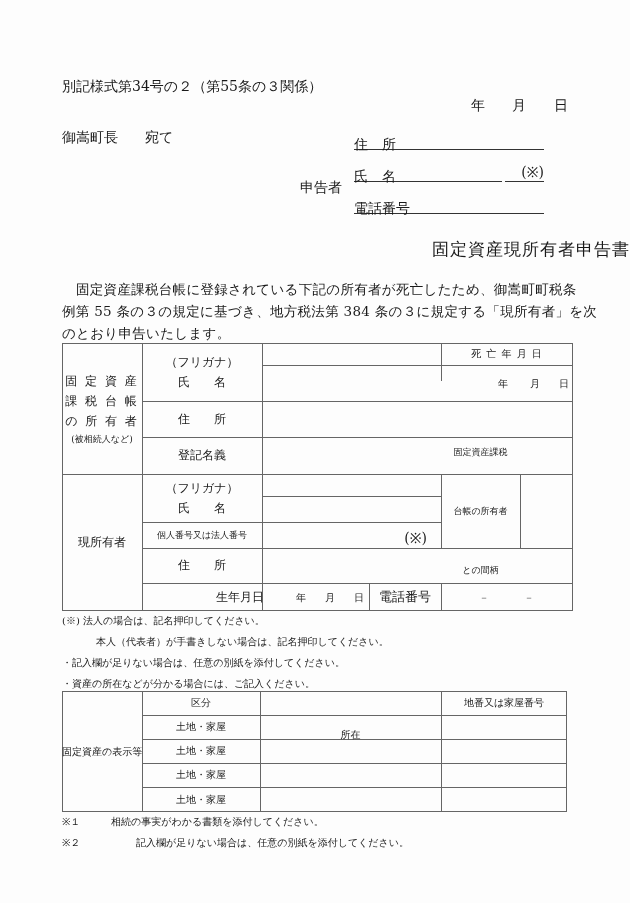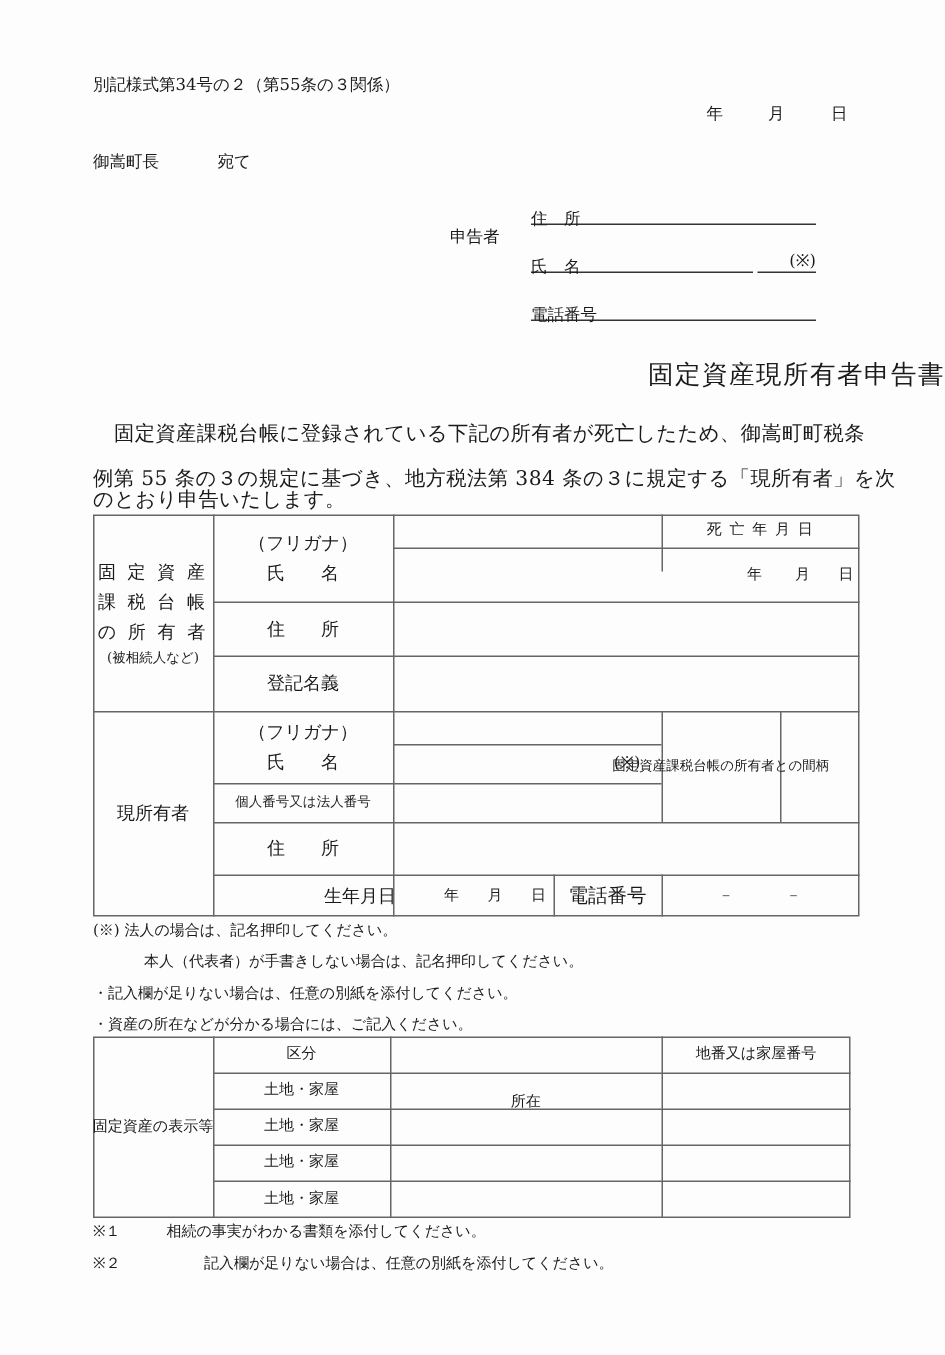--- a/index.html
+++ b/index.html
@@ -2,21 +2,21 @@
 <html><head>
 <meta charset="utf-8">
 <style>
   html, body { margin: 0; padding: 0; background: #fdfdfd; }
   body {
     width: 630px; height: 903px; position: relative; overflow: hidden;
     font-family: "DejaVu Serif", "Liberation Serif", serif;
     color: #1a1a1a;
   }
   .abs { position: absolute; }
-  .t { font-size: 11px; line-height: 1; white-space: nowrap; }
+  .t { font-size: 14px; line-height: 1; white-space: nowrap; margin-top: 28px; }
   .sm { font-size: 10px; line-height: 1; white-space: nowrap; }
   .xs { font-size: 9px; line-height: 1; white-space: nowrap; }
   .uline { border-bottom: 1px solid #333; }
   .title { font-size: 17px; letter-spacing: 1px; }
   .para { font-size: 13.5px; line-height: 22px; letter-spacing: 0.3px; }
   .box { position: absolute; border: 1px solid #666; box-sizing: border-box; }
   .hl { position: absolute; height: 0; border-top: 1px solid #666; }
   .vl { position: absolute; width: 0; border-left: 1px solid #666; }
   .cell { position: absolute; display: flex; align-items: center; justify-content: center; text-align: center; }
   .lbl { font-size: 12px; }
@@ -41,21 +41,21 @@
 <div class="abs uline" style="left:505px;top:162px;width:39px;height:19px;text-align:right;">
   <span class="t">(※)</span>
 </div>
 <div class="abs uline" style="left:354px;top:198px;width:190px;height:15px;">
   <span class="t">電話番号</span>
 </div>
 
 <div class="abs title" style="left:0;width:630px;top:238px;text-align:right;">固定資産現所有者申告書</div>
 
 <div class="abs para" style="left:76px;top:278px;">固定資産課税台帳に登録されている下記の所有者が死亡したため、御嵩町町税条</div>
-<div class="abs para" style="left:62px;top:308px;">例第 55 条の３の規定に基づき、地方税法第 384 条の３に規定する「現所有者」を次</div>
+<div class="abs para" style="left:62px;top:300px;">例第 55 条の３の規定に基づき、地方税法第 384 条の３に規定する「現所有者」を次</div>
 <div class="abs para" style="left:62px;top:322px;">のとおり申告いたします。</div>
 
 <div class="box" style="left:62px;top:343px;width:511px;height:268px;"></div>
 
 <div class="vl" style="left:142px;top:343px;height:268px;"></div>
 <div class="vl" style="left:262px;top:343px;height:268px;"></div>
 <div class="vl" style="left:441px;top:343px;height:38px;"></div>
 <div class="hl" style="left:262px;top:365px;width:311px;"></div>
 <div class="hl" style="left:142px;top:401px;width:431px;"></div>
 <div class="hl" style="left:142px;top:437px;width:431px;"></div>
@@ -97,21 +97,21 @@
 <div class="cell" style="left:142px;top:474px;width:120px;height:48px;flex-direction:column;">
   <div class="lbl" style="line-height:20px;">（フリガナ）</div>
   <div class="lbl" style="line-height:20px;">氏　　名</div>
 </div>
 <div class="abs" style="left:263px;top:475px;width:178px;height:21px;"></div>
 <div class="abs" style="left:263px;top:497px;width:178px;height:25px;">
   <span class="abs t" style="right:14px;top:6px;">(※)</span>
 </div>
 <div class="cell xs" style="left:142px;top:522px;width:120px;height:26px;">個人番号又は法人番号</div>
 <div class="abs" style="left:263px;top:523px;width:178px;height:25px;"></div>
-<div class="cell" style="left:441px;top:474px;width:79px;height:74px;flex-direction:row;">
+<div class="cell" style="left:441px;top:474px;width:79px;height:74px;flex-direction:column;gap:40px;">
   <div class="xs" style="line-height:19px;">固定資産課税</div>
   <div class="xs" style="line-height:19px;">台帳の所有者</div>
   <div class="xs" style="line-height:19px;">との間柄</div>
 </div>
 <div class="abs" style="left:521px;top:475px;width:52px;height:73px;"></div>
 <div class="cell lbl" style="left:142px;top:548px;width:120px;height:35px;">住　　所</div>
 <div class="abs" style="left:263px;top:549px;width:310px;height:34px;"></div>
 <div class="cell lbl" style="left:142px;top:583px;width:120px;height:28px;padding-left:38px;">生年月日</div>
 <div class="abs" style="left:263px;top:584px;width:106px;height:27px;">
   <span class="abs sm" style="left:33px;top:9px;">年</span>

